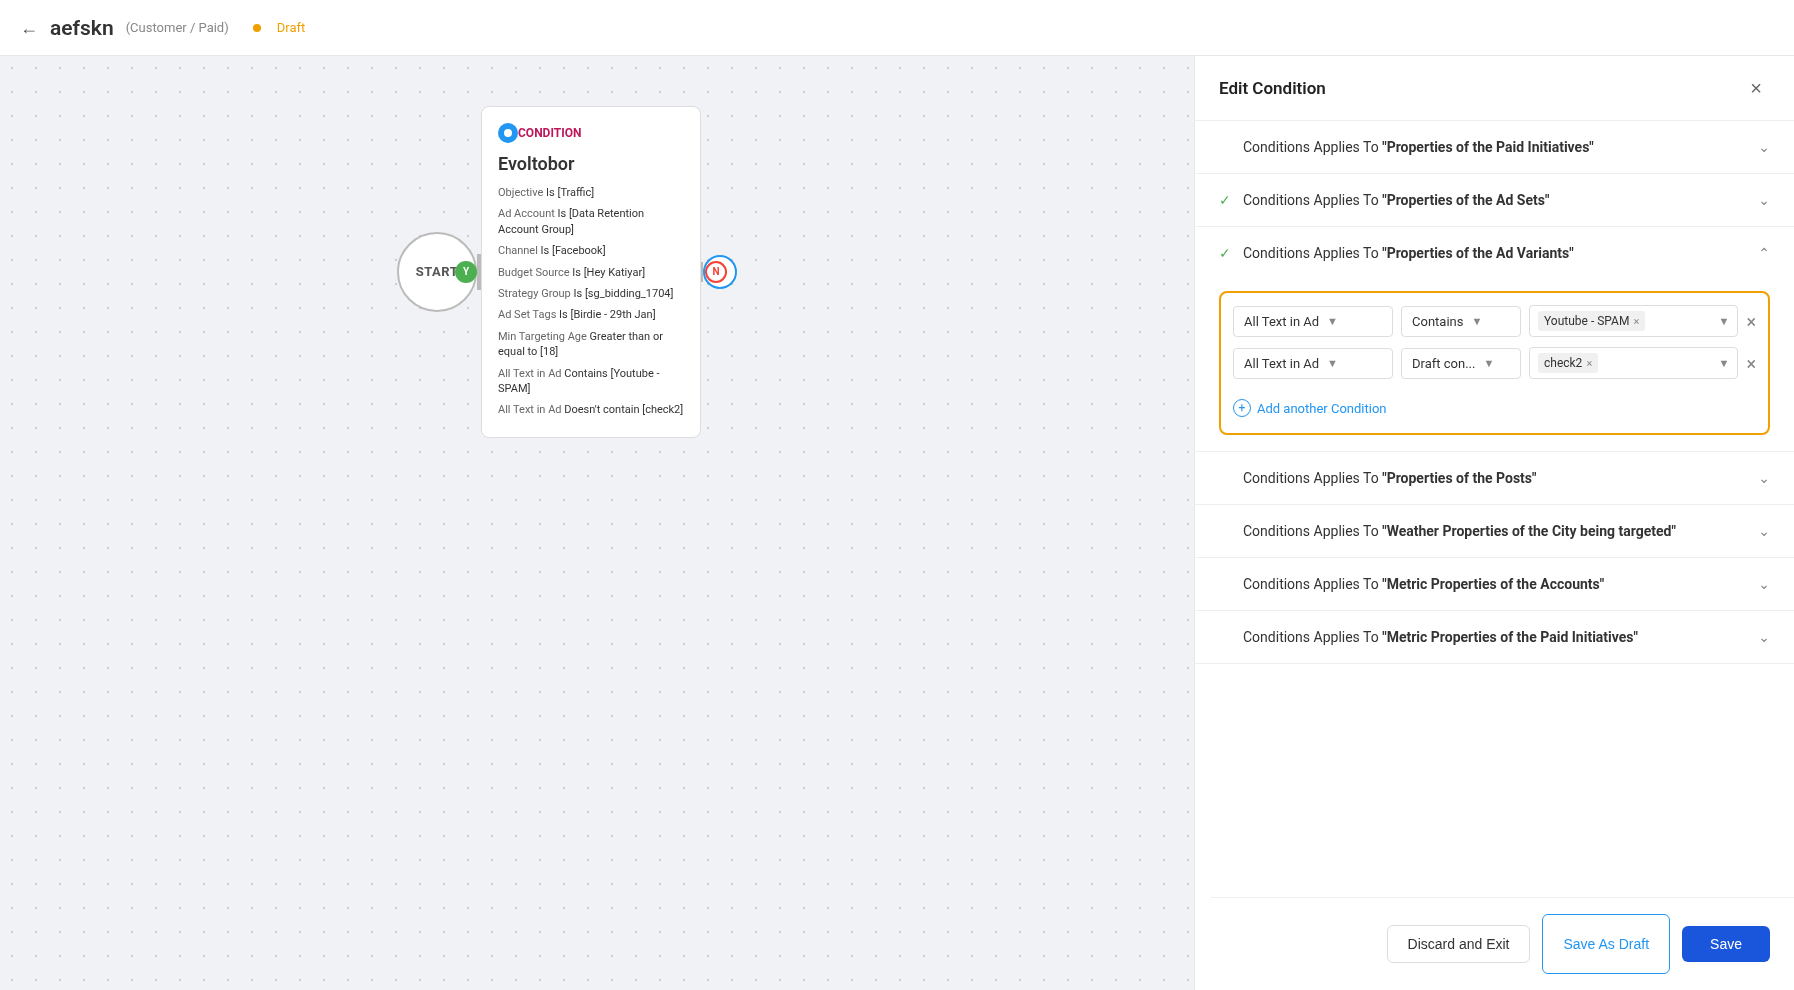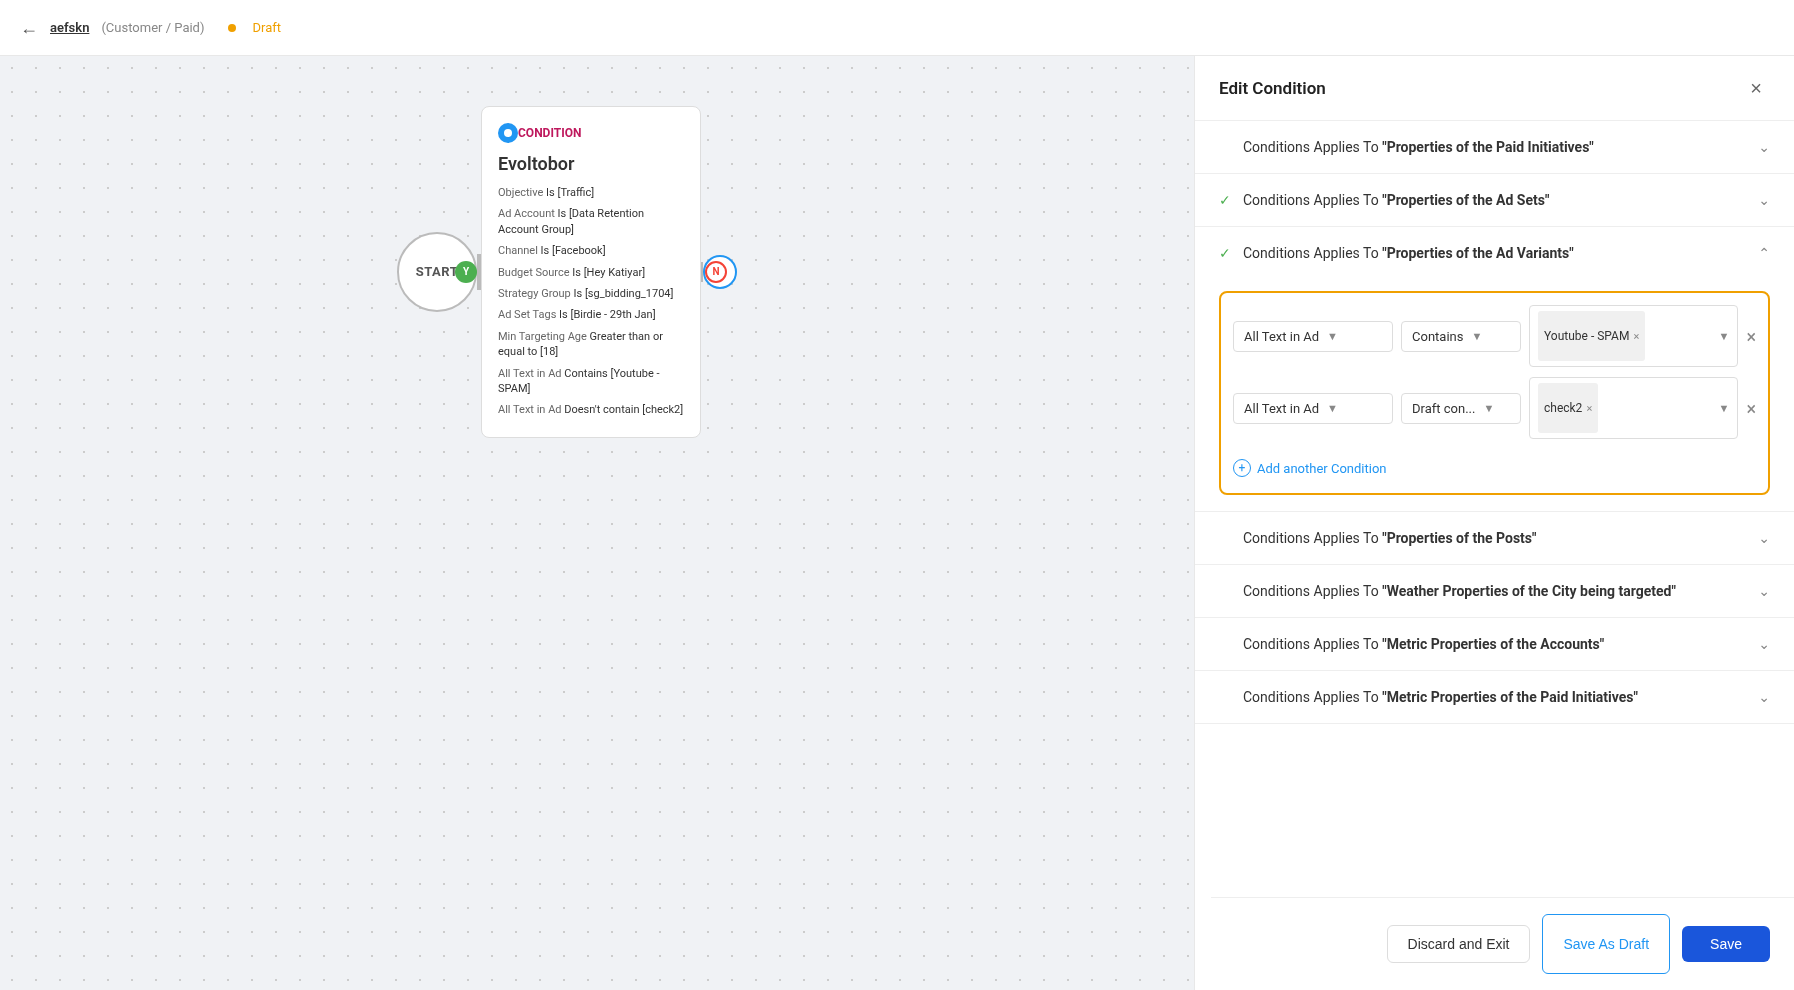--- a/index.html
+++ b/index.html
@@ -1,21 +1,21 @@
 <!DOCTYPE html>
 <html><head>
   <meta charset="utf-8">
   <style>
     * { box-sizing: border-box; margin: 0; padding: 0; }
     body { font-family: -apple-system, BlinkMacSystemFont, 'Segoe UI', Roboto, sans-serif; background: #f0f2f5; display: flex; flex-direction: column; height: 990px; width: 1794px; overflow: hidden; }
 
     
     .topbar { height: 56px; background: #fff; border-bottom: 1px solid #e8e8e8; display: flex; align-items: center; padding: 0 20px; gap: 12px; flex-shrink: 0; }
     .topbar-back { cursor: pointer; color: #555; font-size: 18px; }
-    .topbar-title { font-size: 13px; font-weight: 600; color: #333; text-decoration: underline; }
+    .topbar-title { font-size: 21px; font-weight: 600; color: #333; }
     .topbar-breadcrumb { font-size: 13px; color: #888; }
     .topbar-status { display: flex; align-items: center; gap: 6px; margin-left: 12px; }
     .status-dot { width: 8px; height: 8px; border-radius: 50%; background: #f0a000; }
     .status-label { font-size: 13px; color: #f0a000; margin-left: 10px; }
 
     
     .main { display: flex; flex: 1; overflow: hidden; }
 
     
     .canvas { flex: 1; background: #f0f2f5; background-image: radial-gradient(#ccc 1px, transparent 1px); background-size: 24px 24px; position: relative; overflow: hidden; }
@@ -66,21 +66,21 @@
     .condition-row-edit { display: flex; align-items: center; gap: 8px; margin-bottom: 10px; }
     .condition-row-edit:last-of-type { margin-bottom: 0; }
 
     .dropdown-select { border: 1px solid #ddd; border-radius: 4px; padding: 7px 10px; font-size: 13px; color: #333; background: #fff; display: flex; align-items: center; gap: 6px; cursor: pointer; white-space: nowrap; }
     .dropdown-select .chevron { color: #888; font-size: 11px; margin-left: 2px; }
 
     .ds-field { min-width: 160px; }
     .ds-contains { min-width: 120px; }
 
     .tag-input { border: 1px solid #ddd; border-radius: 4px; padding: 5px 8px; font-size: 13px; display: flex; align-items: center; gap: 6px; flex: 1; background: #fff; }
-    .tag { background: #f0f0f0; border-radius: 3px; padding: 18px 6px; font-size: 12px; color: #333; display: flex; align-items: center; gap: 4px; }
+    .tag { background: #f0f0f0; border-radius: 3px; padding: 3px 6px; font-size: 12px; color: #333; display: flex; align-items: center; gap: 4px; }
     .tag-x { cursor: pointer; color: #888; font-size: 11px; }
     .tag-chevron { color: #888; font-size: 11px; margin-left: auto; }
 
     .row-delete { color: #888; cursor: pointer; font-size: 18px; flex-shrink: 0; }
 
     .add-condition-btn { display: flex; align-items: center; gap: 6px; color: #2196f3; font-size: 13px; cursor: pointer; padding: 10px 0 4px; }
     .add-condition-btn .plus-circle { width: 18px; height: 18px; border-radius: 50%; border: 1.5px solid #2196f3; display: flex; align-items: center; justify-content: center; font-size: 12px; }
 
     
     .panel-footer { padding: 16px 24px; border-top: 1px solid #eee; display: flex; justify-content: flex-end; gap: 12px; align-items: center; flex-shrink: 0; margin-left: 16px; }

